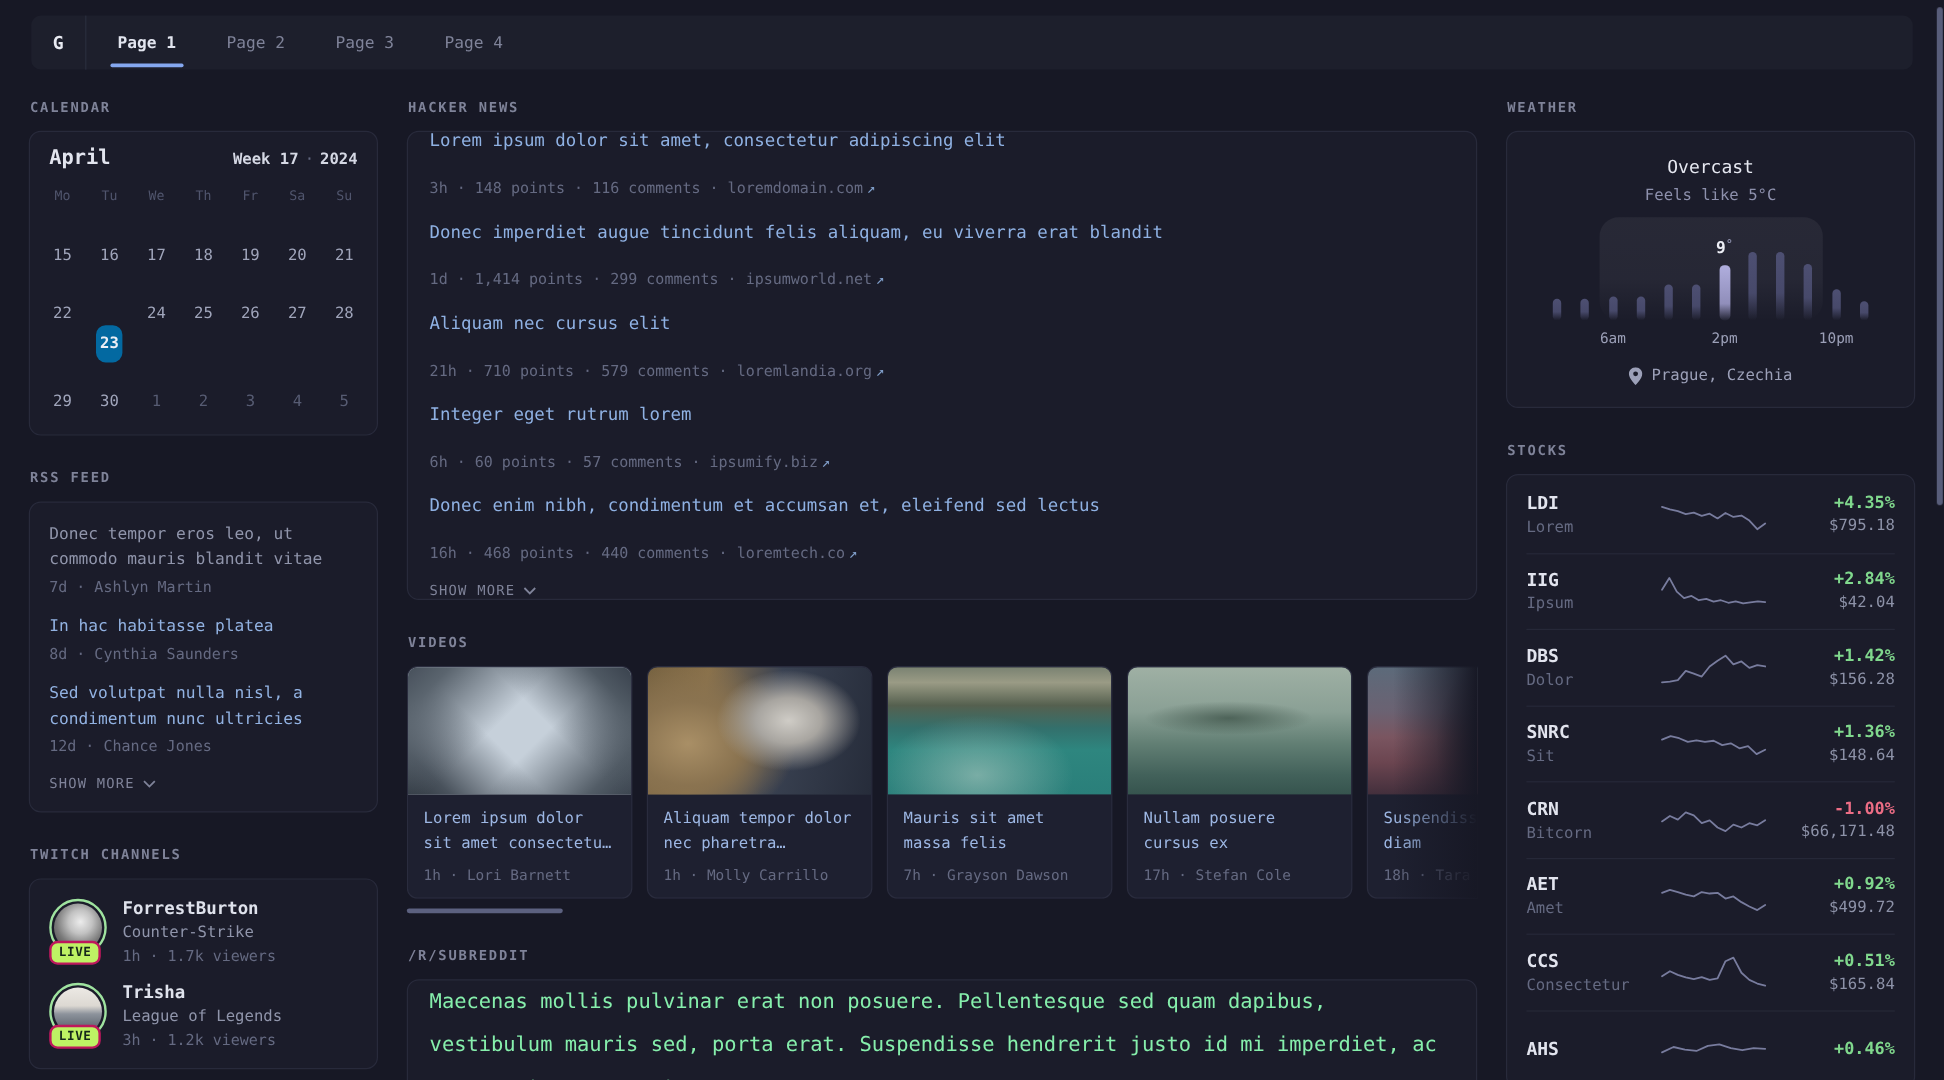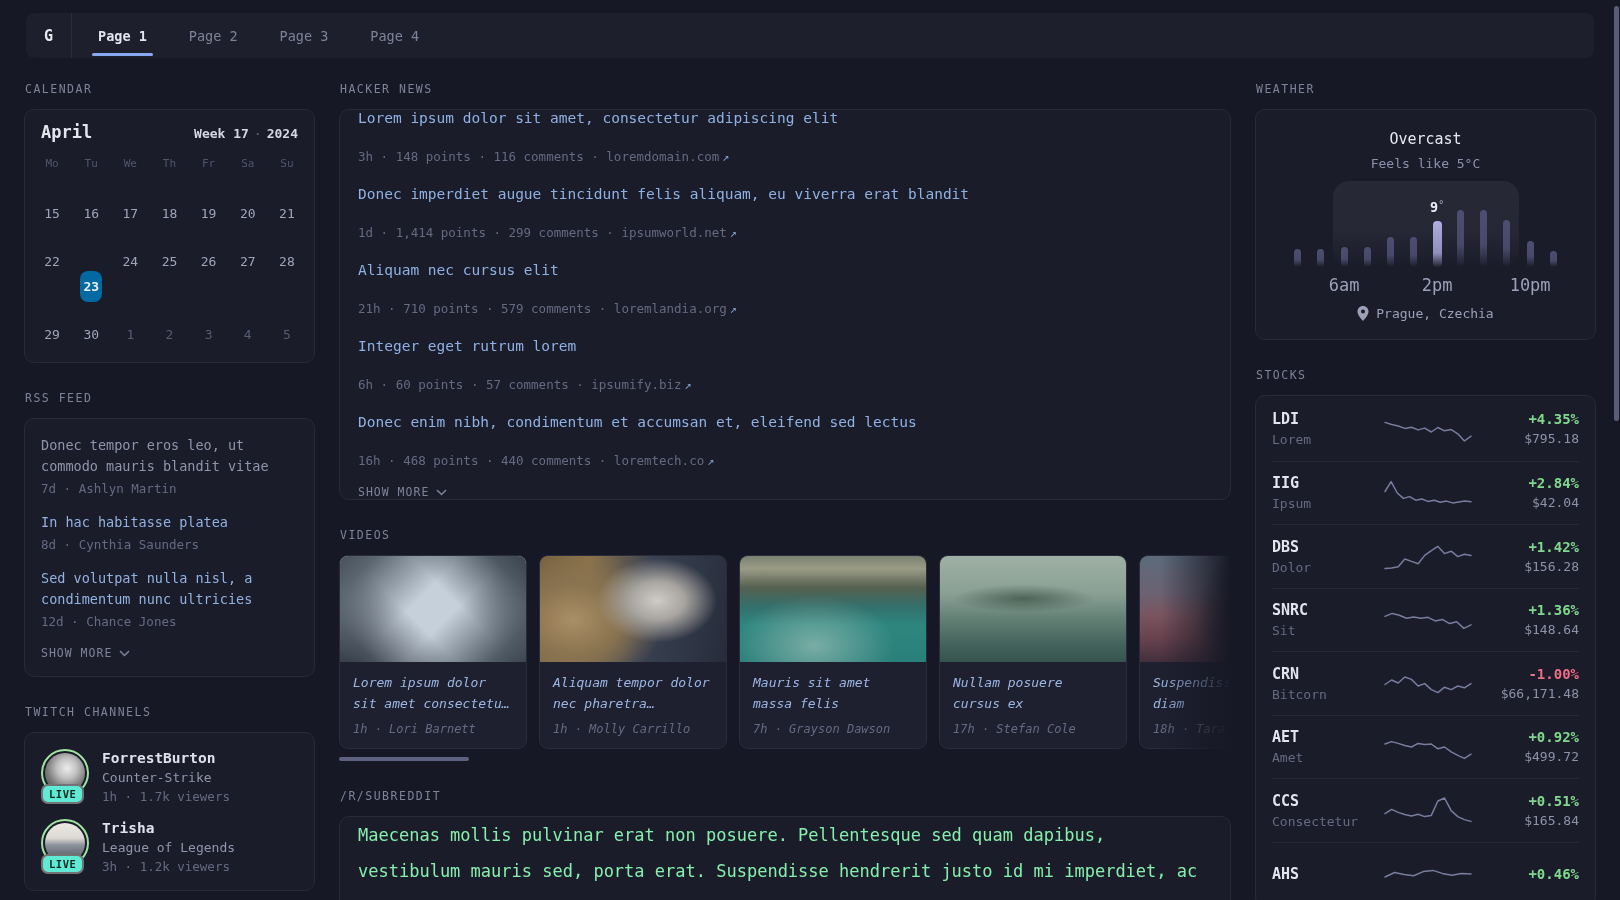--- a/index.html
+++ b/index.html
@@ -17,21 +17,21 @@
     font-size:13.5px; color:#7f8399; }
   .tab.active { color:#e2e5ef; font-weight:bold; }
   .tab.active::after { content:''; position:absolute; left:10px; right:10px; bottom:2px;
     height:3px; border-radius:2px; background:#85a8f0; }
 
   
   .page { display:flex; gap:24px; padding:24px 24px 0; align-items:flex-start; }
   .col { flex:none; }
   .col-left { width:291px; } .col-mid { width:892px; } .col-right { width:341px; }
   .widget + .widget { margin-top:28px; }
-  .section-title { font-size:11.5px; letter-spacing:1.5px; color:#7f8399; margin:0 0 13px 1px; font-weight:normal; }
+  .section-title { font-size:11.5px; letter-spacing:1.5px; color:#7f8399; margin:0 0 13px 1px; font-weight:bold; }
   .card { background:#1b1c2a; border:1px solid #282a3b; border-radius:10px; }
 
   
   .cal-card { padding:12px 16px 12px; }
   .cal-head { display:flex; justify-content:space-between; align-items:baseline; }
   .cal-month { font-size:17px; font-weight:bold; color:#e2e4ee; }
   .cal-week { font-size:13px; font-weight:bold; color:#d5d8e4; }
   .cal-week .sep { color:#62677f; margin:0 5px; font-weight:normal; }
   .cal-grid { display:grid; grid-template-columns:repeat(7,1fr); margin-top:15px; text-align:center;gap:17px; }
   .cal-wd { font-size:11px; color:#50556d; padding-bottom:11px; }
@@ -55,42 +55,42 @@
   .channel { display:flex; gap:13px; }
   .channel + .channel { margin-top:15px; }
   .avatar { position:relative; width:48px; height:48px; flex:none; }
   .avatar-ring { width:48px; height:48px; border-radius:50%; border:2px solid #555a74;
     display:flex; align-items:center; justify-content:center; }
   .channel.live .avatar-ring { border-color:#9fe39f; }
   .avatar-img { width:40px; height:40px; border-radius:50%; }
   .av--forrest { background:radial-gradient(circle at 55% 38%,#ececec 0%,#c2c2c2 30%,#7a7a7a 60%,#3c3c3c 100%); }
   .av--trisha  { background:linear-gradient(to bottom,#ece9e4 0%,#dcd8d2 38%,#8d939c 55%,#474e58 100%); }
   .av--kendall { background:radial-gradient(circle at 50% 42%,#ecd4ac 0%,#d2ae80 45%,#96714c 100%); }
-  .live-badge { position:absolute; left:0; bottom:-7px; background:#5eead4; color:#15271b;
+  .live-badge { position:absolute; left:0; bottom:-7px; background:#bef264; color:#15271b;
     font-size:10.5px; font-weight:bold; letter-spacing:.5px; padding:2px 6px; border-radius:7px;
-    border:2px solid #737373; }
+    border:2px solid #be185d; }
   .ch-name { font-size:14.5px; font-weight:bold; color:#dfe2ec; margin-top:1px; display:block; }
   .ch-cat { font-size:13px; color:#9095ab; margin-top:4px; }
   .ch-meta { font-size:12.5px; color:#656a82; margin-top:4px; }
 
   
   .hn-card { padding:0 18px; }
   .hn-item + .hn-item { margin-top:22px; }
   .hn-title { display:block; font-size:14.5px; color:#8fb1e3; }
   .hn-meta { margin-top:23px; }
   .arrow { color:#82a0cc; font-size:12px; margin-left:3px; }
   .sub-title { display:block; font-size:17px; line-height:36px; color:#86efac; }
   .sub-item .hn-meta { margin-top:5px;font-family:Liberation Mono, monospace; }
 
   
   .vwrap { position:relative; }
   .vrow { display:flex; gap:12px; overflow:hidden; }
   .vwrap::after { content:''; position:absolute; top:0; right:0; bottom:0; width:70px;
     background:linear-gradient(to right, rgba(23,24,37,0), #171825); pointer-events:none; }
-  .vcard { width:188px; flex:none; background:#1e2030; border:1px solid #2a2c3e; border-radius:9px; overflow:hidden;font-style:italic; }
+  .vcard { width:188px; flex:none; background:#1e2030; border:1px solid #2a2c3e; border-radius:9px; overflow:hidden; }
   .vthumb { height:106px; }
   .th--pillars { background-color:#c6d0da; background-image:
     linear-gradient(135deg,#47505b 0%,#5a646e 12%,rgba(198,208,218,0) 42%),
     linear-gradient(225deg,#39424d 0%,#4e5862 12%,rgba(198,208,218,0) 40%),
     linear-gradient(315deg,#3a434e 0%,#525c66 12%,rgba(198,208,218,0) 42%),
     linear-gradient(45deg,#2f3740 0%,#49525c 12%,rgba(198,208,218,0) 40%); }
   .th--camera { background-color:#2c3342; background-image:
     radial-gradient(ellipse 60px 42px at 63% 42%,#cfccc6 0%,#a8a5a0 45%,rgba(160,160,160,0) 100%),
     radial-gradient(ellipse 90px 70px at 18% 60%,#a98f66 0%,#8a7350 50%,rgba(138,115,80,0) 100%),
     linear-gradient(100deg,#74603f 0%,#8a714a 25%,#3a4252 55%,#262c3a 100%); }
@@ -118,21 +118,21 @@
   .w-bars { position:absolute; left:0; right:0; top:6px; height:80px; display:flex; align-items:flex-end; }
   .w-slot { flex:1; display:flex; justify-content:center; align-items:flex-end; position:relative; height:100%; }
   .w-bar { width:7px; border-radius:4px;
     background:linear-gradient(to bottom,#4d4f72 0%,#47496a 60%,rgba(71,73,106,0) 100%); }
   .w-bar.cur { width:9px;
     background:linear-gradient(to bottom,#b0aede 0%,#908eba 70%,rgba(144,142,186,.05) 100%); }
   .w-temp { position:absolute; left:50%; transform:translateX(-50%); color:#eceef5;
     font-size:13.5px; font-weight:bold; white-space:nowrap; }
   .w-temp .deg { color:#8e91ad; font-size:10px; position:relative; top:-4px; }
   .w-hours { position:absolute; left:0; right:0; top:94px; height:15px; }
-  .w-hour { position:absolute; transform:translateX(-50%); font-size:17px; color:#9ca0b8; }
+  .w-hour { position:absolute; transform:translateX(-50%); font-size:12px; color:#9ca0b8; }
   .w-loc { display:flex; justify-content:center; align-items:center; gap:7px; margin-top:13px;
     font-size:13px; color:#9ca0b8; }
 
   
   .stocks-card { padding:1px 16px; }
   .stock-row { display:flex; align-items:center; height:63.5px; }
   .stock-row + .stock-row { border-top:1px solid #262838; }
   .s-left { width:106px; }
   .s-sym { font-size:15px; font-weight:bold; color:#e2e4ee; }
   .s-name { font-size:13px; color:#656a82; margin-top:4px; }

